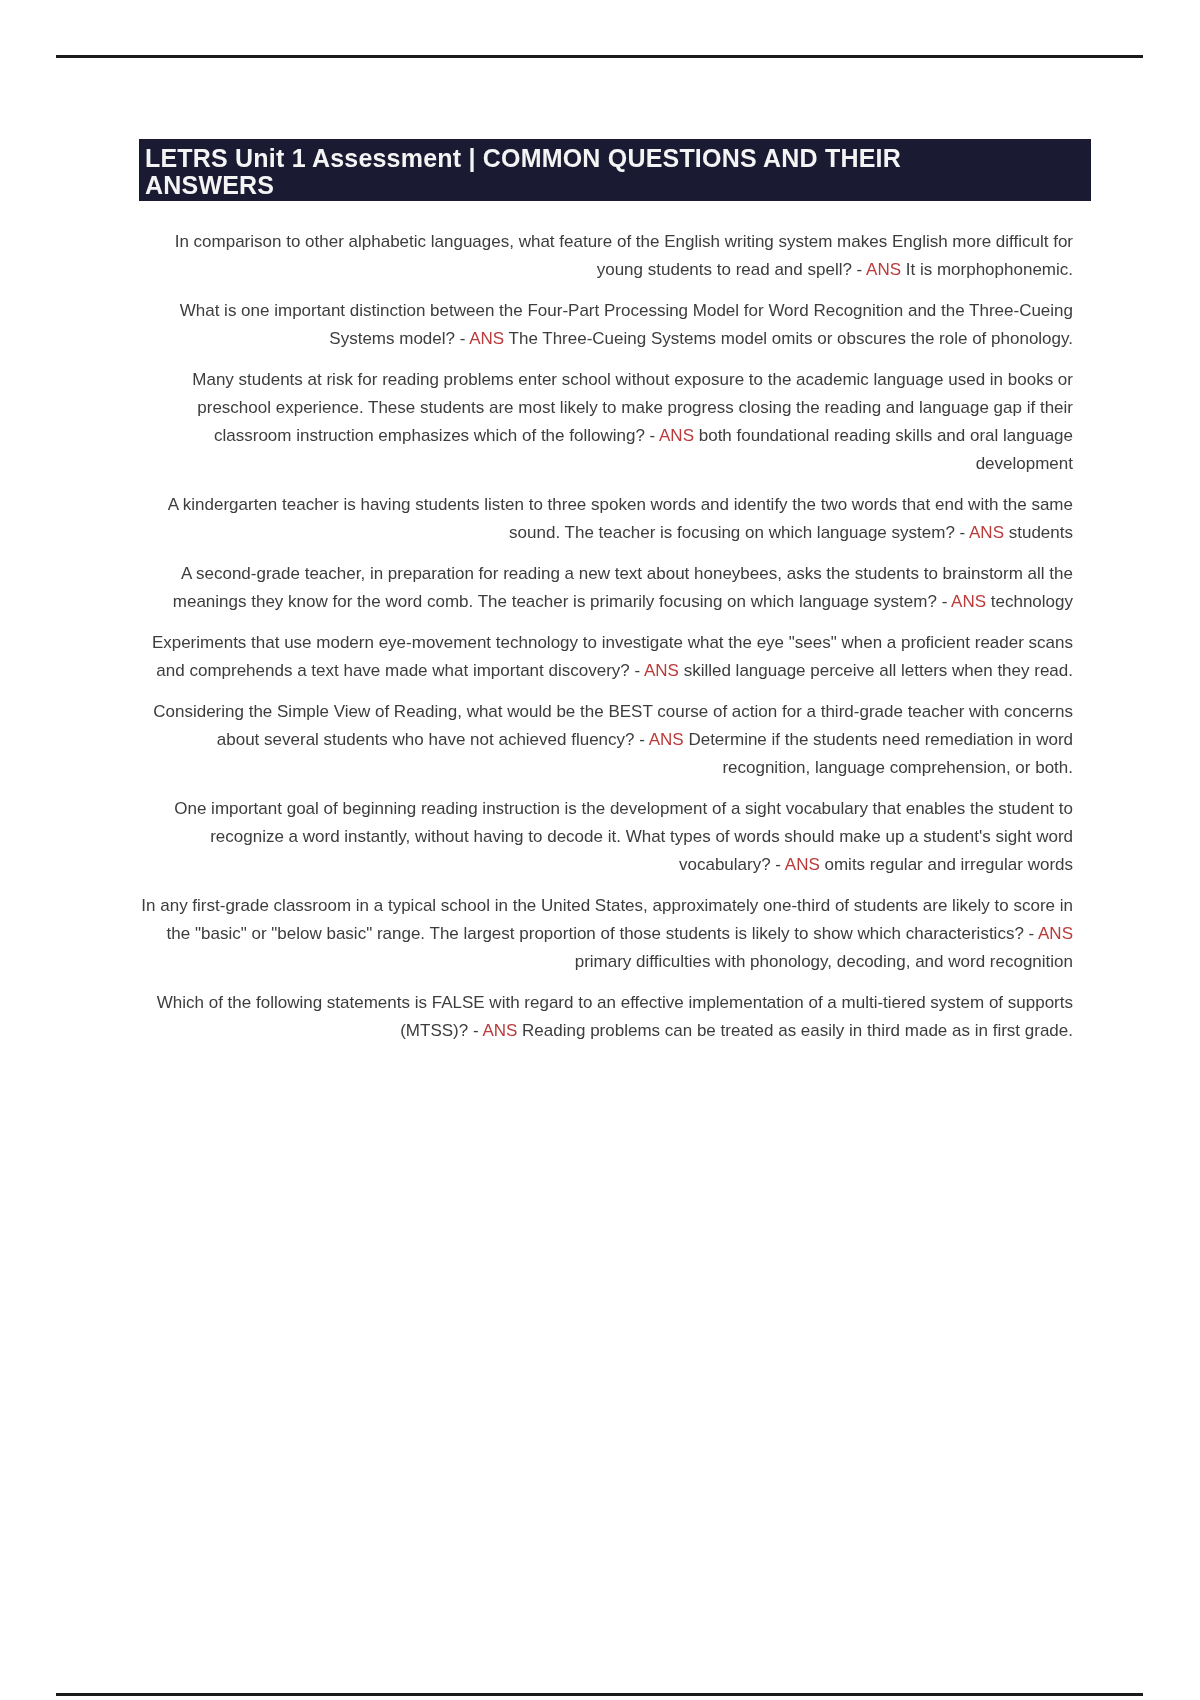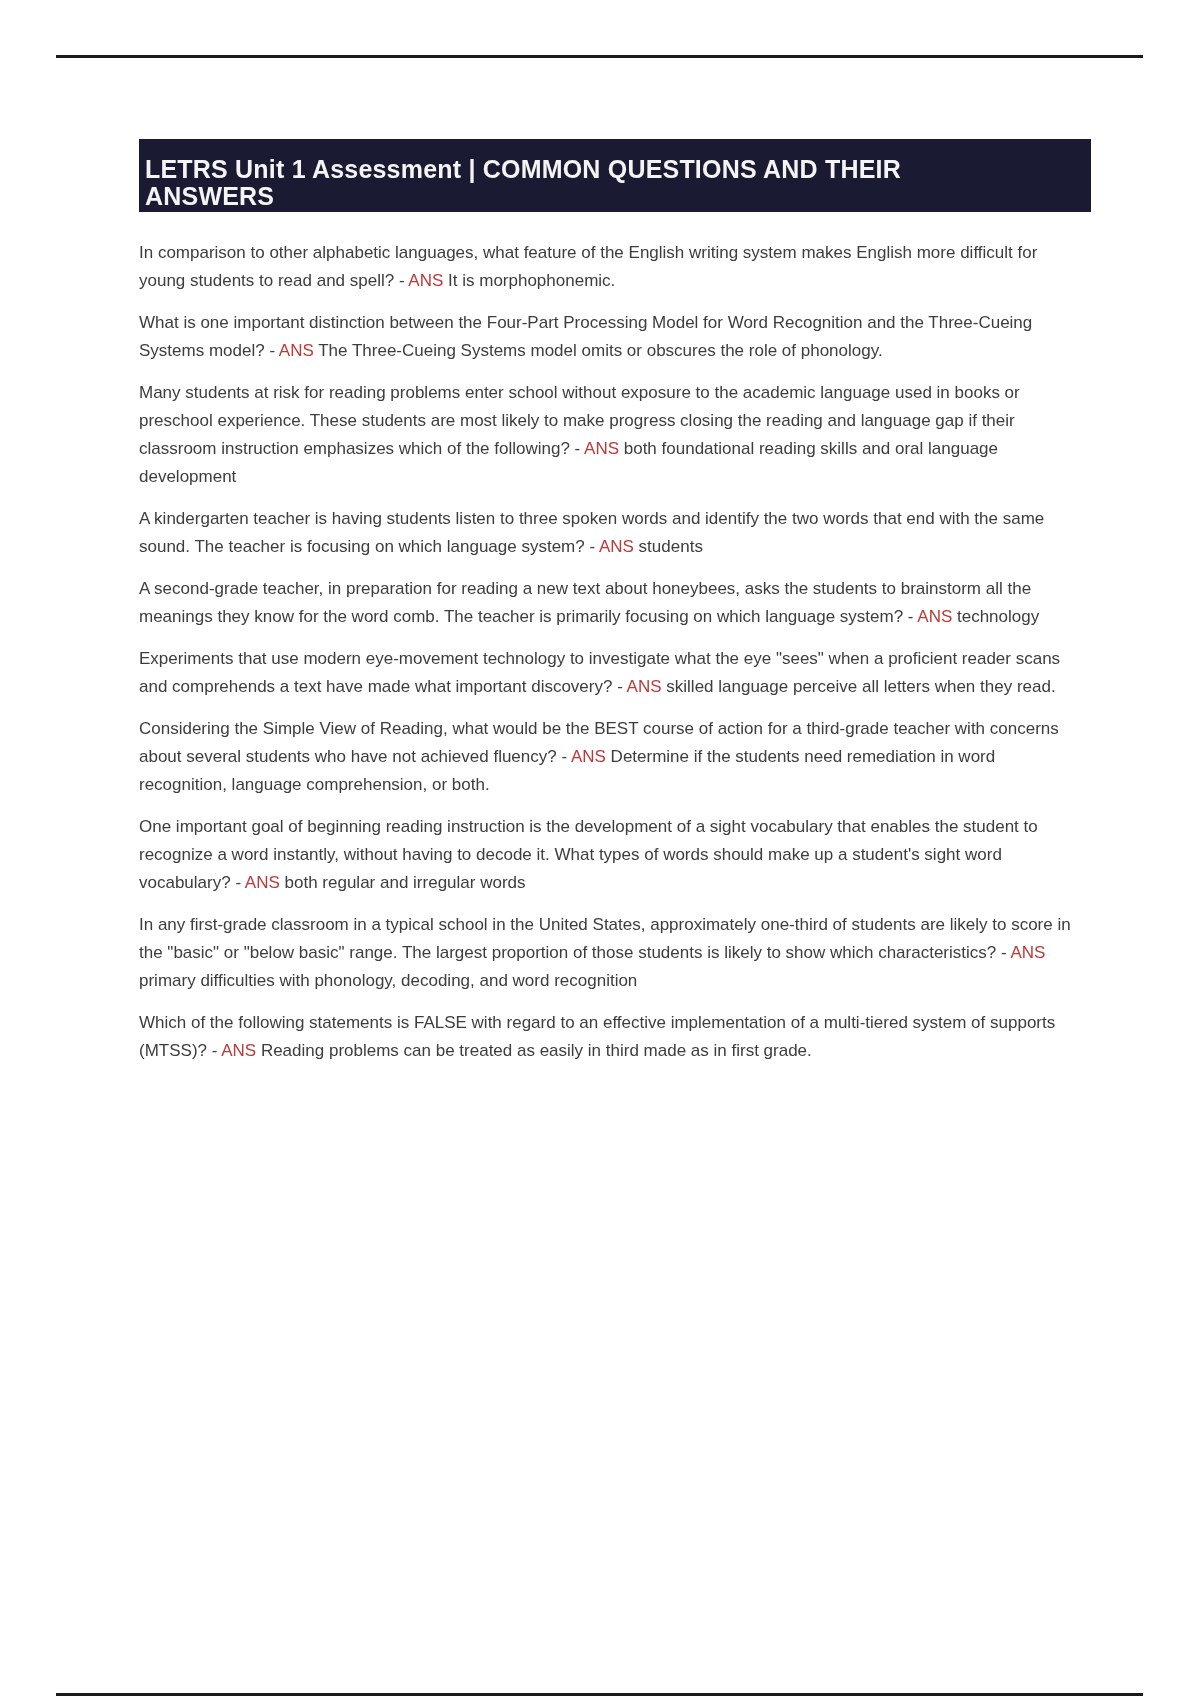--- a/index.html
+++ b/index.html
@@ -34,34 +34,34 @@
     top: 139px;
     width: 952px;
   }
   .title-bar {
     background: var(--title-bg);
     color: var(--title-text);
     font-weight: bold;
     font-size: 25px;
     line-height: 27px;
     letter-spacing: 0.2px;
-    padding: 17px 8px 2px 6px;
+    padding: 6px 8px 2px 6px;
     width: 952px;
     margin: 0;
   }
   .qa-list {
     margin-top: 27px;
     width: 934px;
   }
   p.qa {
     font-size: 17px;
     line-height: 28px;
     color: var(--body-text);
-    margin: 14px 0 13px 0;
-    text-align: left;
+    margin: 8px 0 13px 0;
+    text-align: right;
   }
   .ans {
     color: var(--ans-red);
   }
 </style>
 </head>
 <body>
 
 <div class="rule top"></div>
 
@@ -69,19 +69,19 @@
   <h1 class="title-bar"><span>LETRS Unit 1 Assessment | COMMON QUESTIONS AND THEIR</span><br><span>ANSWERS</span></h1>
 
   <div class="qa-list">
       <p class="qa"><span>In comparison to other alphabetic languages, what feature of the English writing system makes English more difficult for young students to read and spell? </span><span>- </span><span class="ans">ANS</span><span> It is morphophonemic.</span></p>
       <p class="qa"><span>What is one important distinction between the Four-Part Processing Model for Word Recognition and the Three-Cueing Systems model? </span><span>- </span><span class="ans">ANS</span><span> The Three-Cueing Systems model omits or obscures the role of phonology.</span></p>
       <p class="qa"><span>Many students at risk for reading problems enter school without exposure to the academic language used in books or preschool experience. These students are most likely to make progress closing the reading and language gap if their classroom instruction emphasizes which of the following? </span><span>- </span><span class="ans">ANS</span><span> both foundational reading skills and oral language development</span></p>
       <p class="qa"><span>A kindergarten teacher is having students listen to three spoken words and identify the two words that end with the same sound. The teacher is focusing on which language system? </span><span>- </span><span class="ans">ANS</span><span> students</span></p>
       <p class="qa"><span>A second-grade teacher, in preparation for reading a new text about honeybees, asks the students to brainstorm all the meanings they know for the word comb. The teacher is primarily focusing on which language system? </span><span>- </span><span class="ans">ANS</span><span> technology</span></p>
       <p class="qa"><span>Experiments that use modern eye-movement technology to investigate what the eye "sees" when a proficient reader scans and comprehends a text have made what important discovery? </span><span>- </span><span class="ans">ANS</span><span> skilled language perceive all letters when they read.</span></p>
       <p class="qa"><span>Considering the Simple View of Reading, what would be the BEST course of action for a third-grade teacher with concerns about several students who have not achieved fluency? </span><span>- </span><span class="ans">ANS</span><span> Determine if the students need remediation in word recognition, language comprehension, or both.</span></p>
-      <p class="qa"><span>One important goal of beginning reading instruction is the development of a sight vocabulary that enables the student to recognize a word instantly, without having to decode it. What types of words should make up a student's sight word vocabulary? </span><span>- </span><span class="ans">ANS</span><span> both regular and irregular words</span></p>
+      <p class="qa"><span>One important goal of beginning reading instruction is the development of a sight vocabulary that enables the student to recognize a word instantly, without having to decode it. What types of words should make up a student's sight word vocabulary? </span><span>- </span><span class="ans">ANS</span><span> omits regular and irregular words</span></p>
       <p class="qa"><span>In any first-grade classroom in a typical school in the United States, approximately one-third of students are likely to score in the "basic" or "below basic" range. The largest proportion of those students is likely to show which characteristics? </span><span>- </span><span class="ans">ANS</span><span> primary difficulties with phonology, decoding, and word recognition</span></p>
       <p class="qa"><span>Which of the following statements is FALSE with regard to an effective implementation of a multi-tiered system of supports (MTSS)? </span><span>- </span><span class="ans">ANS</span><span> Reading problems can be treated as easily in third made as in first grade.</span></p>
     </div>
 </div>
 
 <div class="rule bottom"></div>
 
 </body></html>

